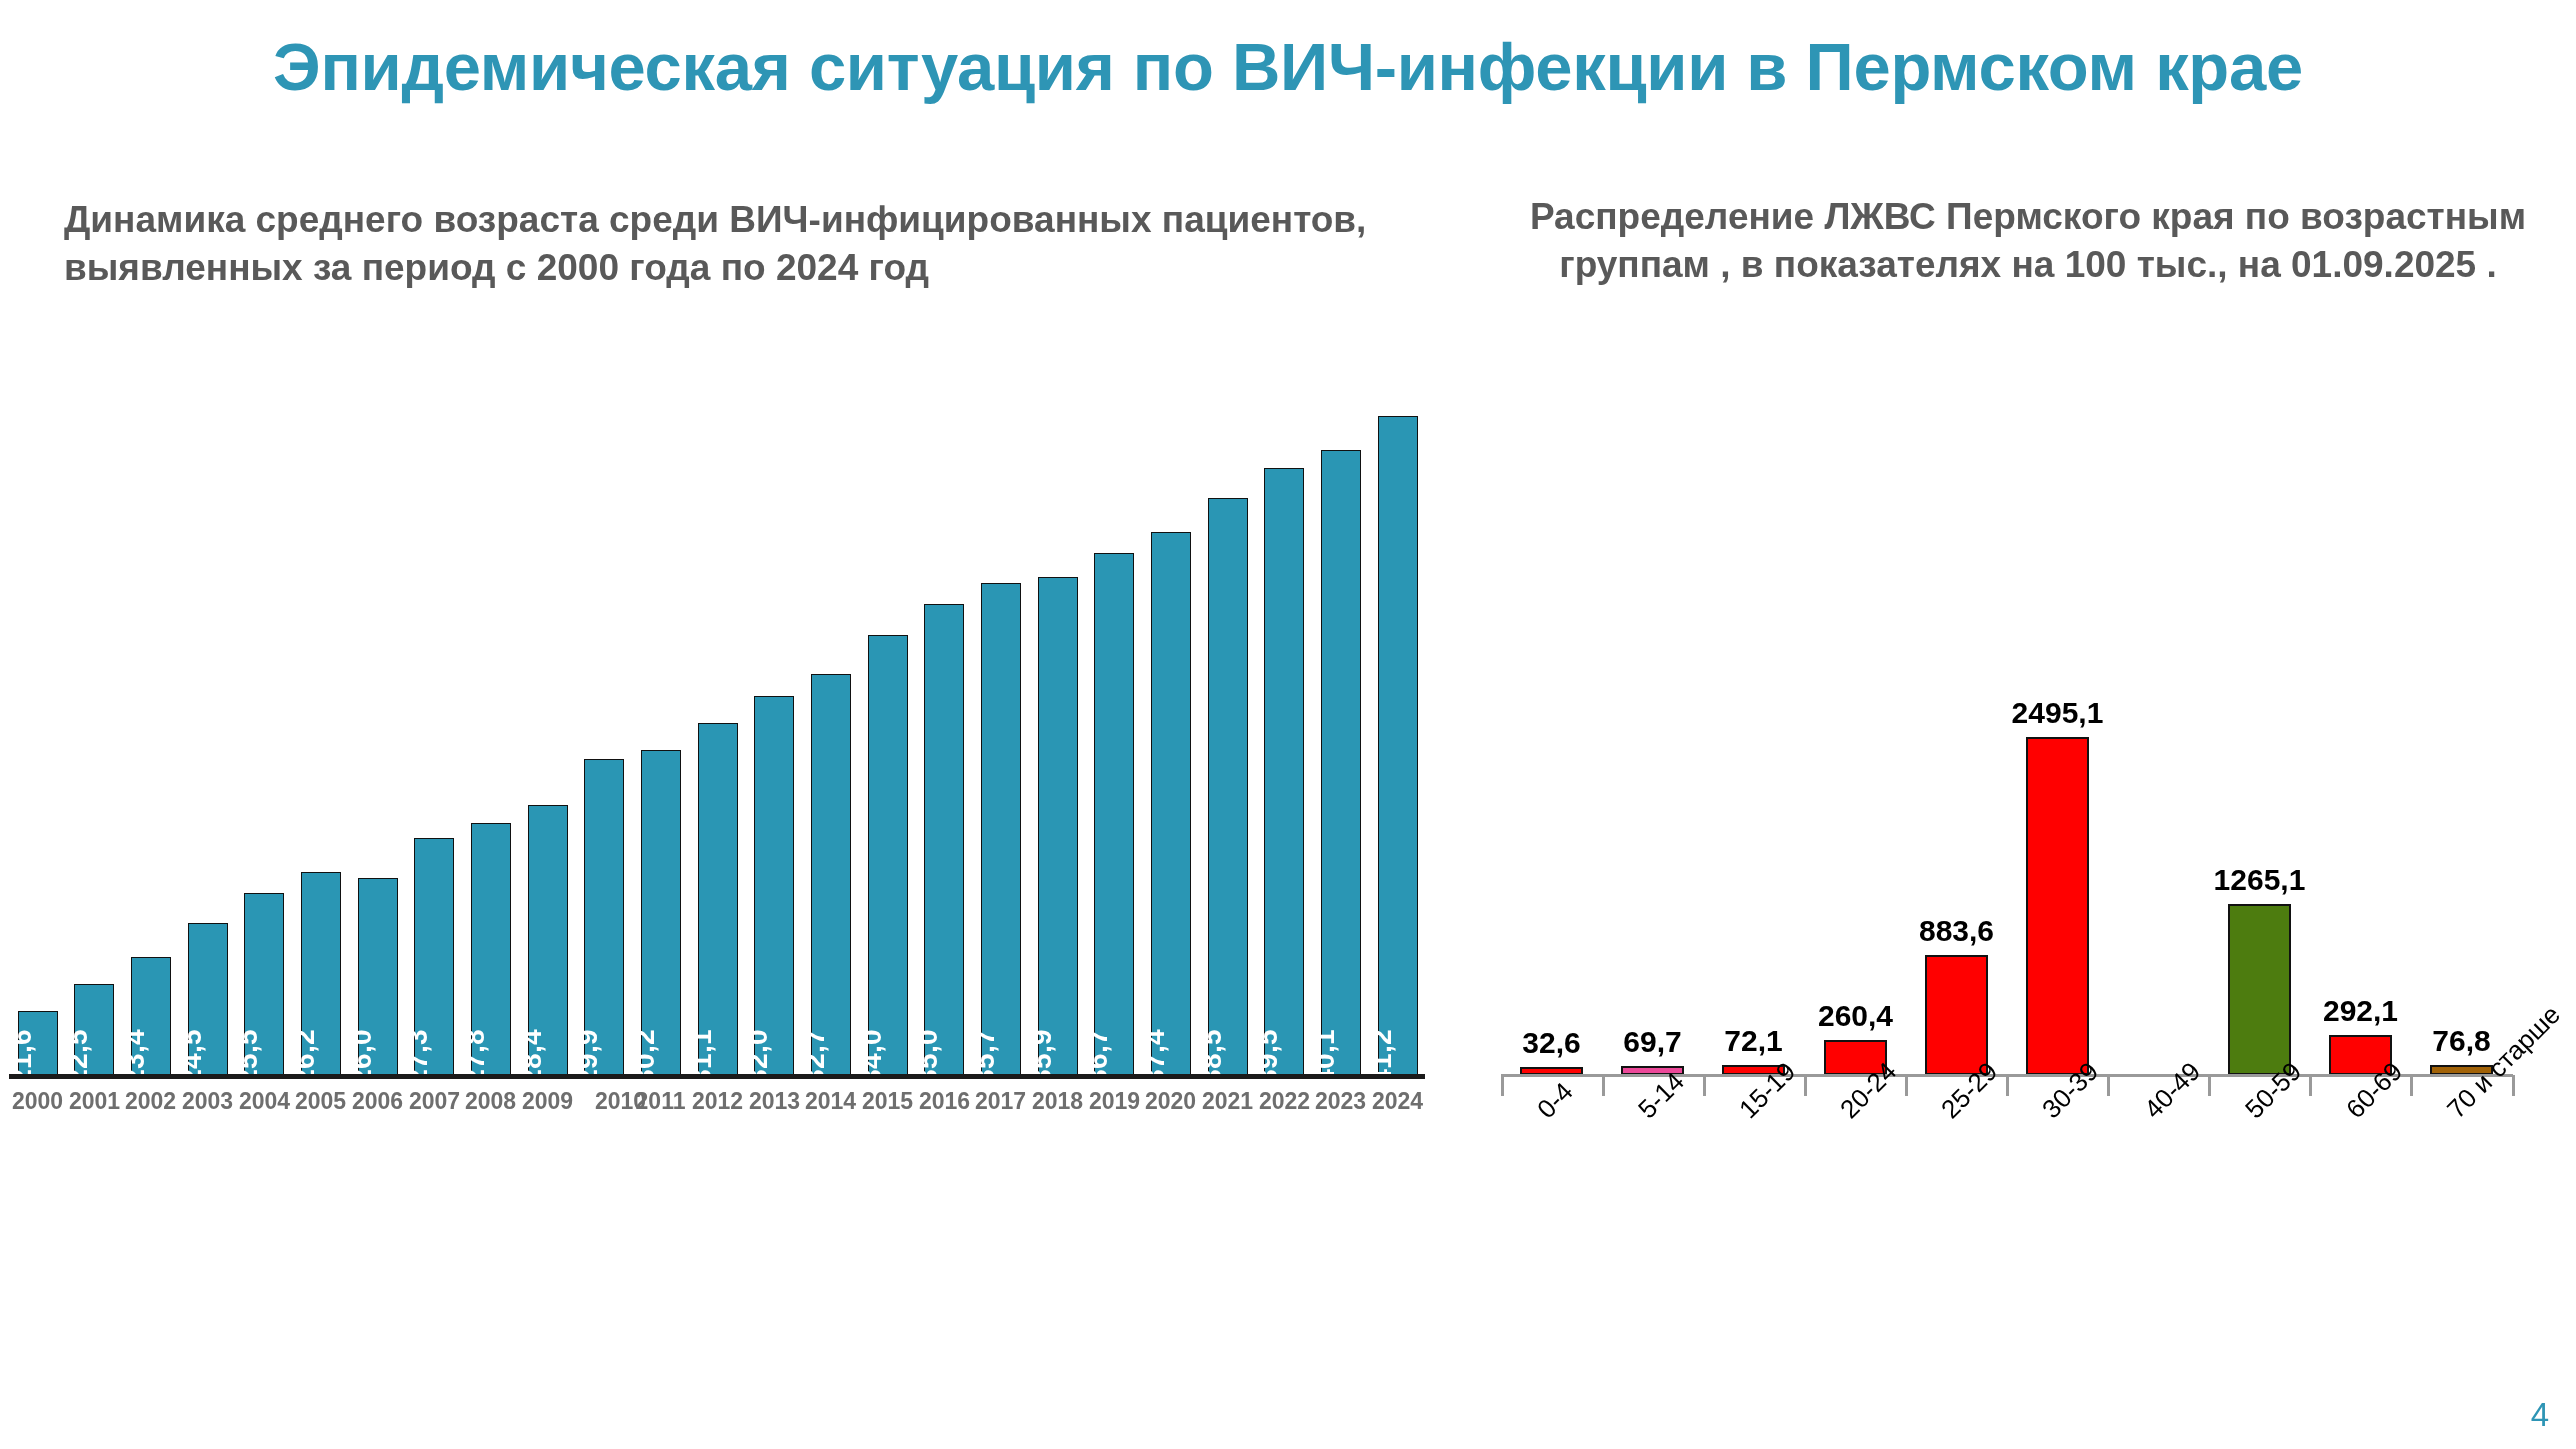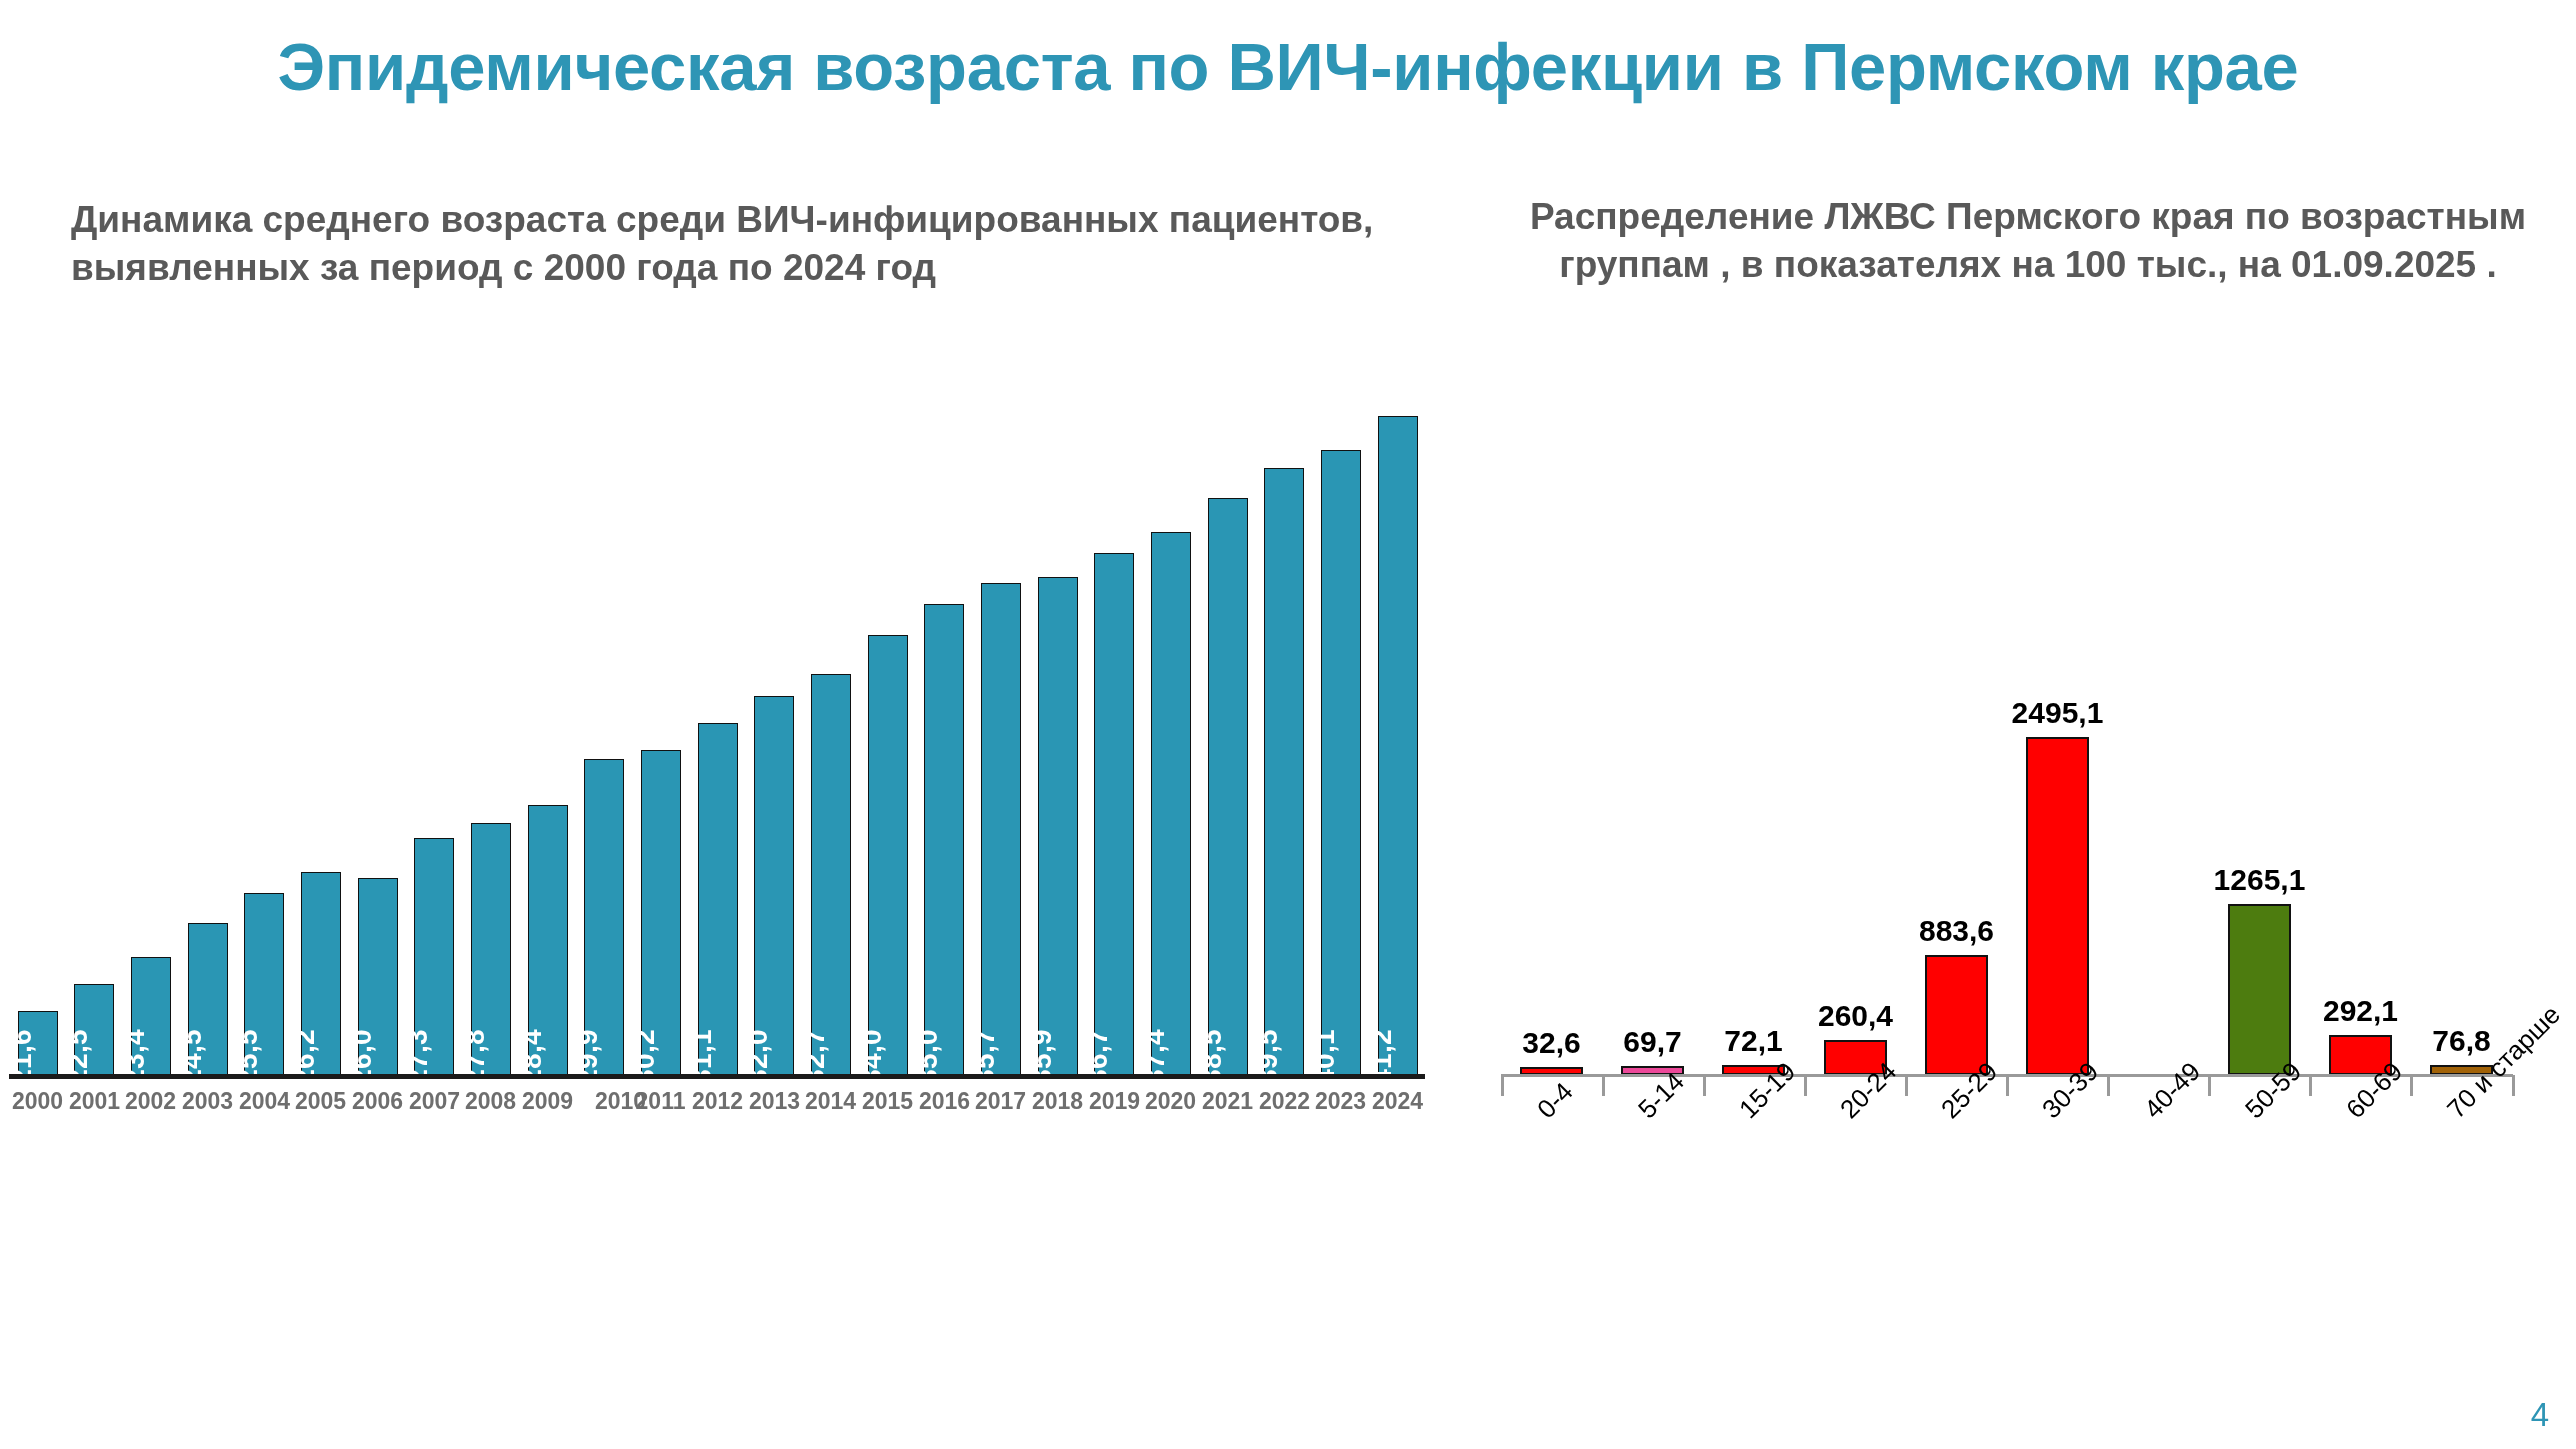--- a/index.html
+++ b/index.html
@@ -41,21 +41,21 @@
   .panel-right { left: 1468px; width: 1108px; }
 
   .chart-subtitle {
     position: absolute;
     color: #595959;
     font-size: 37px;
     font-weight: 700;
     line-height: 1.30;
   }
   .chart-subtitle.left {
-    left: 71px;
+    left: 64px;
     top: 196px;
     width: 1327px;
     text-align: left;
   }
   .chart-subtitle.right {
     left: 45px;
     top: 193px;
     width: 1030px;
     text-align: center;
   }
@@ -178,21 +178,21 @@
     right: 27px;
     bottom: 15.5px;
     color: #2E95B5;
     font-size: 33px;
     font-weight: 400;
   }
 </style>
 </head>
 <body>
 
-<div class="slide-title">Эпидемическая возраста по ВИЧ-инфекции в Пермском крае</div>
+<div class="slide-title">Эпидемическая ситуация по ВИЧ-инфекции в Пермском крае</div>
 
 <section class="panel panel-left">
   <div class="chart-subtitle left">Динамика среднего возраста среди ВИЧ-инфицированных пациентов, выявленных за период с 2000 года по 2024 год</div>
 
   <div id="left-plot">
       <div class="tbar-slot" style="left: 8.5px; width: 40px; height: 689px;">
         <div class="tbar" style="height: 64px; background: rgb(42, 150, 180);">
           <div class="tbar-value">21,6</div>
         </div>
       </div>

